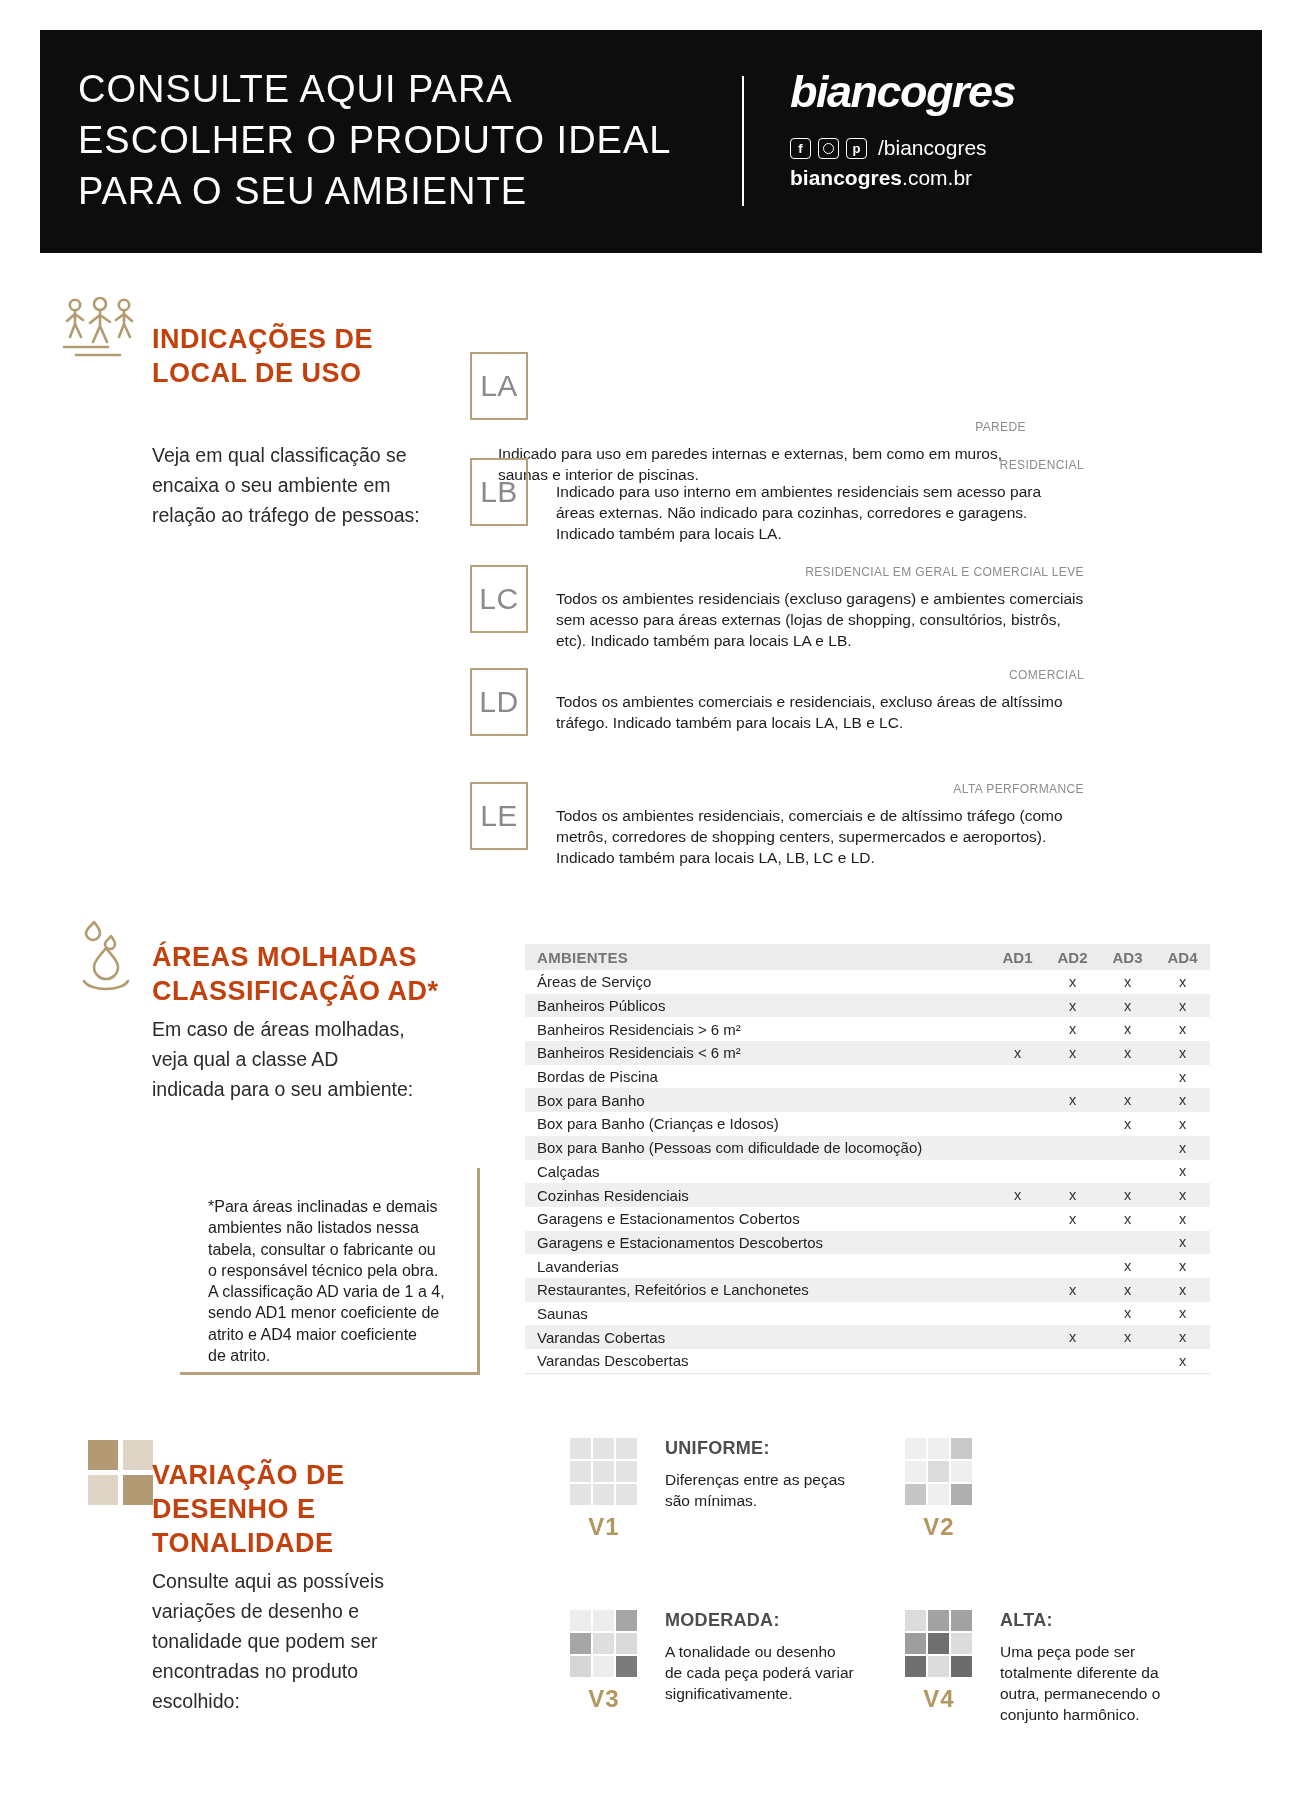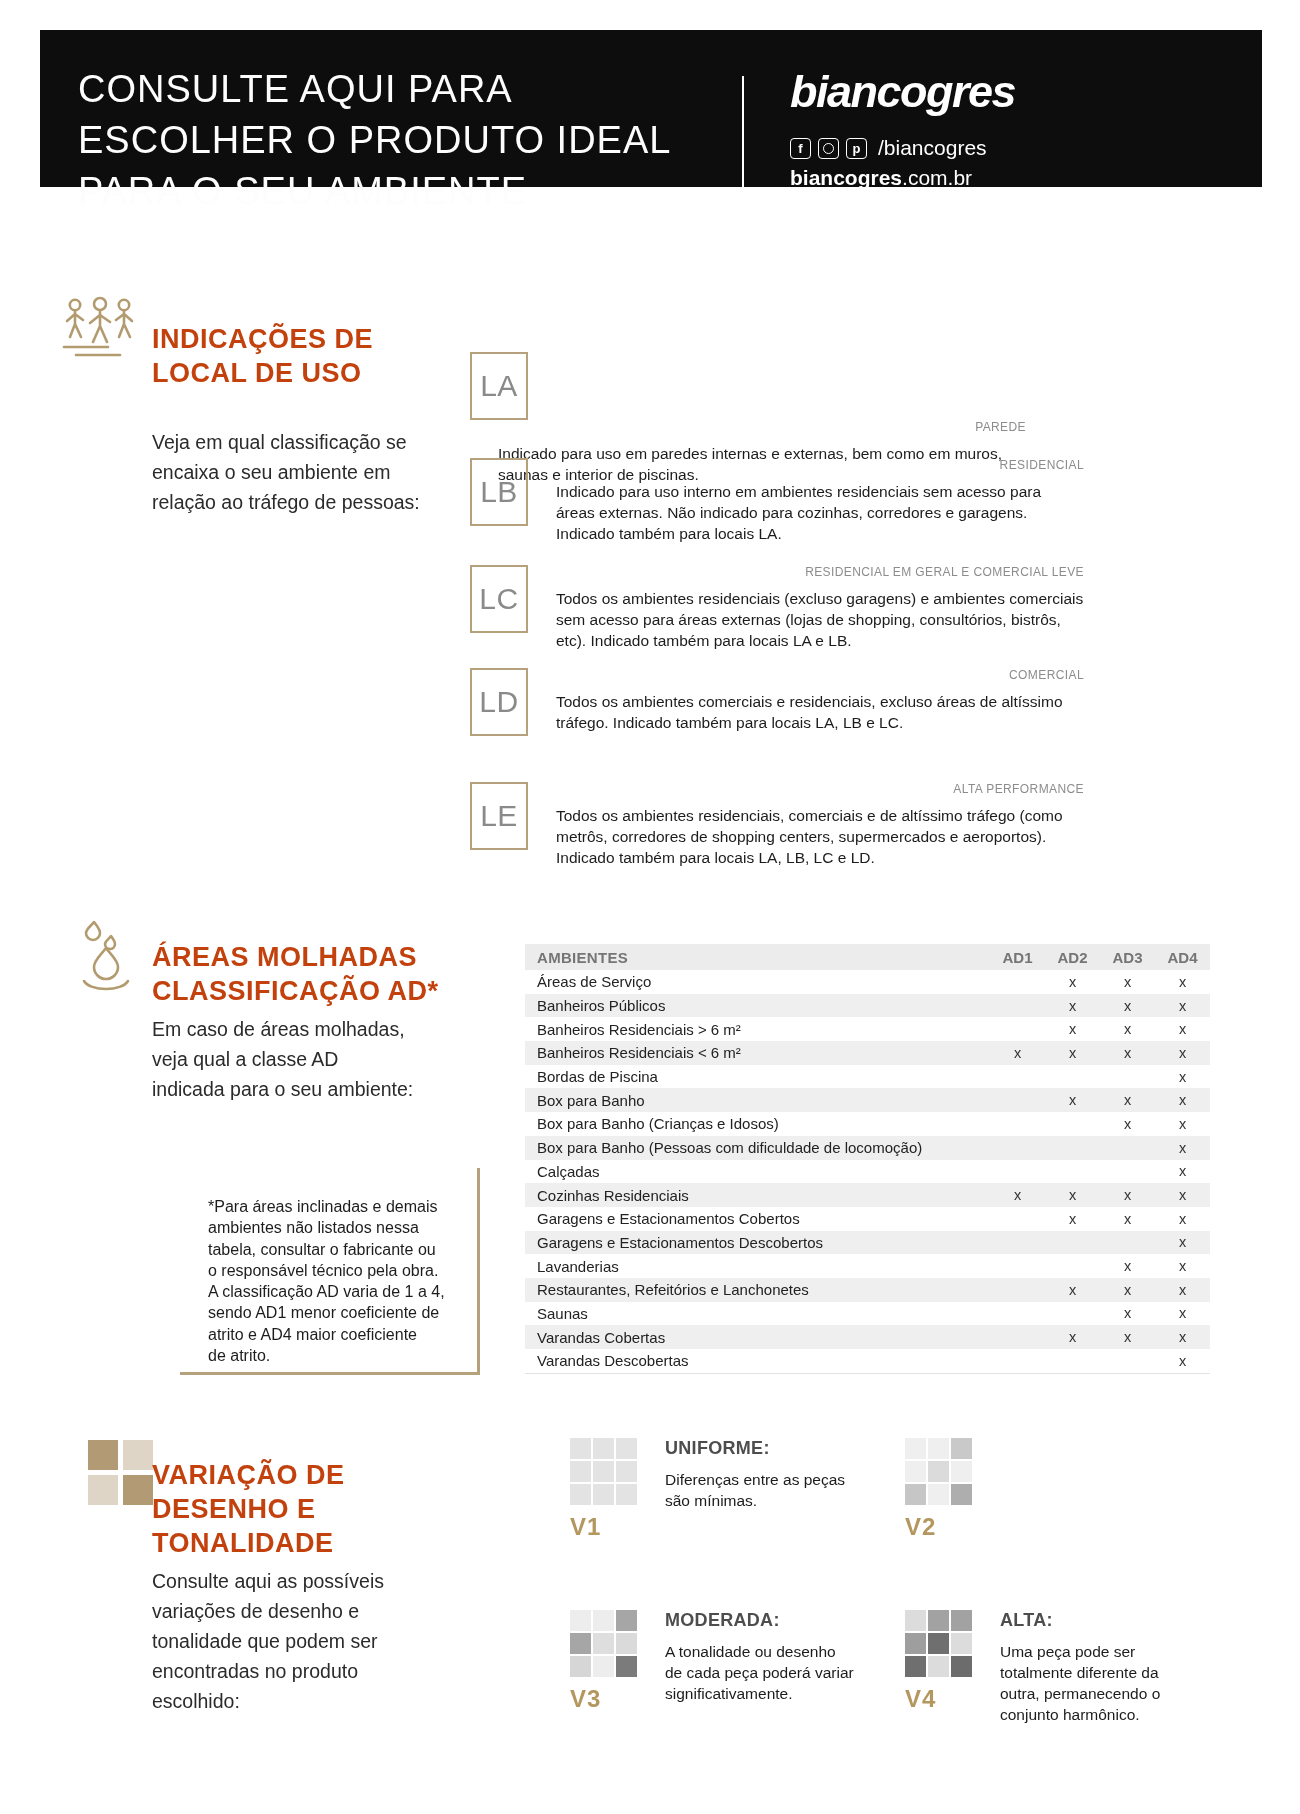--- a/index.html
+++ b/index.html
@@ -1,20 +1,20 @@
 <!DOCTYPE html>
 <html><head>
 <meta charset="utf-8">
 <style>
   html,body{margin:0;padding:0;background:#fff;}
   .page{position:relative;width:1300px;height:1814px;background:#fff;overflow:hidden;
         font-family:"Liberation Sans",sans-serif;color:#1c1c1c;}
 
   
-  .hero{position:absolute;left:40px;top:30px;width:1222px;height:157px;background:#0d0d0d;}
+  .hero{position:absolute;left:40px;top:30px;width:1222px;height:223px;background:#0d0d0d;}
   .hero-title{position:absolute;left:38px;top:34px;color:#fdfdfd;font-size:38px;font-weight:300;
               letter-spacing:1px;line-height:51px;}
   .hero-title span{display:block;}
   .hero-divider{position:absolute;left:702px;top:46px;width:2px;height:130px;background:#fff;}
   .hero-right{position:absolute;left:750px;top:38px;color:#fff;}
   .logo{font-size:45px;font-weight:700;font-style:italic;letter-spacing:-1.5px;line-height:48px;}
   .social{margin-top:20px;display:flex;align-items:center;font-size:21px;}
   .s-icon{display:inline-flex;align-items:center;justify-content:center;width:19px;height:19px;
           border:1.6px solid #fff;border-radius:4px;color:#fff;font-size:13px;margin-right:7px;}
   .facebook-icon::after{content:'f';font-weight:700;}
@@ -27,21 +27,21 @@
   
   .sec-h{position:absolute;color:#c2410c;font-size:27px;font-weight:700;letter-spacing:.5px;line-height:34px;}
   .sec-h span{display:block;}
   .sec-intro{position:absolute;color:#2b2b2b;font-size:19.5px;line-height:30px;}
   .sec-intro span{display:block;}
   .sec-icon{position:absolute;}
 
   
   #icon-people{left:62px;top:296px;}
   #h-local{left:152px;top:300px;}
-  #intro-local{left:152px;top:383px;margin-top:44px;}
+  #intro-local{left:152px;top:396px;margin-top:44px;}
   #items-local{position:absolute;left:470px;top:350px;width:630px;height:560px;}
   .uitem{position:absolute;left:0;display:flex;}
   .uitem:nth-child(1){top:2px;flex-direction:column;}
   .uitem:nth-child(2){top:108px;}
   .uitem:nth-child(3){top:215px;}
   .uitem:nth-child(4){top:318px;}
   .uitem:nth-child(5){top:432px;}
   .code-box{flex:0 0 auto;width:54px;height:64px;border:2px solid #b5a27c;display:flex;
             align-items:center;justify-content:center;font-size:30px;color:#8a8a8a;letter-spacing:.5px;}
   .uitem-text{margin-left:28px;padding-top:0;}
@@ -70,21 +70,21 @@
   
   #icon-squares{left:88px;top:1440px;display:grid;grid-template-columns:30px 30px;gap:5px;}
   #icon-squares i{display:block;width:30px;height:30px;}
   #icon-squares i:nth-child(1),#icon-squares i:nth-child(4){background:#b29a74;}
   #icon-squares i:nth-child(2),#icon-squares i:nth-child(3){background:#ded5c6;}
   #h-variacao{left:152px;top:1436px;}
   #intro-variacao{left:152px;top:1546px;}
   #vgrid{position:absolute;left:570px;top:1438px;width:670px;display:grid;
          grid-template-columns:335px 330px;grid-auto-rows:172px;}
   .vcell{display:flex;}
-  .vswatch-col{flex:0 0 auto;width:68px;text-align:left;}
+  .vswatch-col{flex:0 0 auto;width:68px;text-align:center;}
   .vswatch{display:grid;grid-template-columns:repeat(3,21px);gap:2px;}
   .vswatch span{display:block;width:21px;height:21px;}
   .vlabel{margin-top:8px;font-size:24px;font-weight:700;color:#b3975f;letter-spacing:1px;}
   .vtext{margin-left:27px;width:192px;}
   .vtitle{font-size:18px;font-weight:700;color:#4d4d4d;letter-spacing:.3px;}
   .vdesc{margin-top:10px;font-size:15.5px;line-height:21px;color:#1c1c1c;}
 </style>
 </head>
 <body>
 

